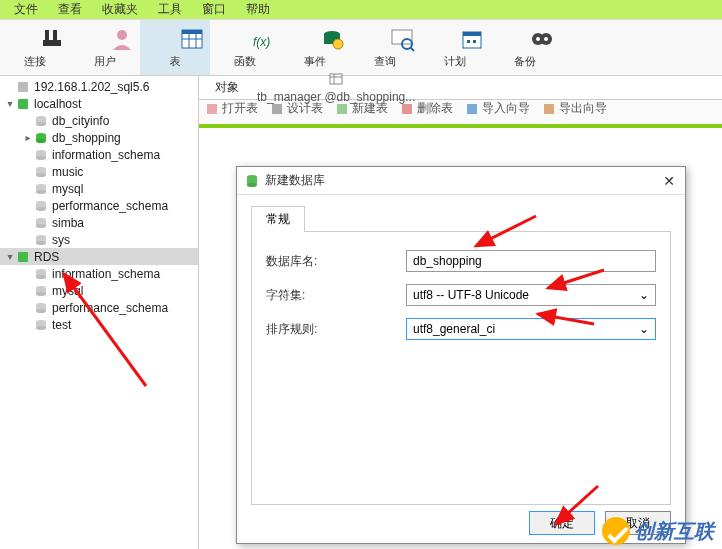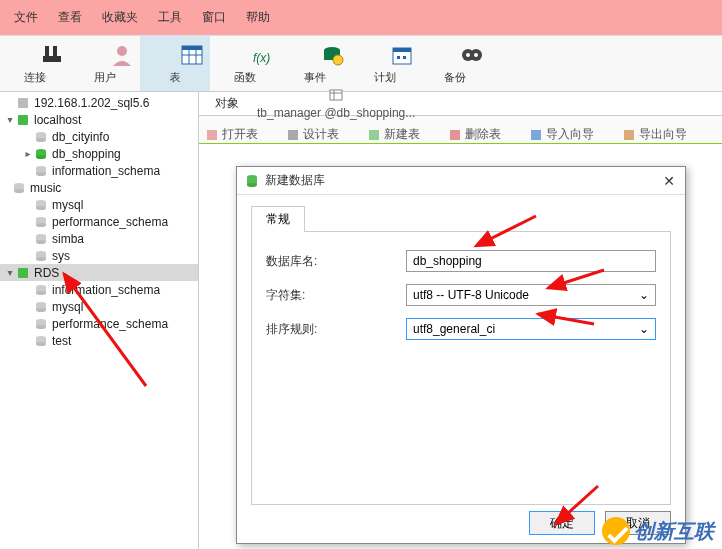--- a/index.html
+++ b/index.html
@@ -1,19 +1,19 @@
 <!DOCTYPE html>
 <html><head>
 <meta charset="utf-8">
 <style>
 * { box-sizing: border-box; font-family: "Microsoft YaHei", Arial, sans-serif; font-size: 12px; }
 body { margin: 0; width: 722px; height: 549px; background: #fff; overflow: hidden; position: relative; }
 
 
-.menubar { display: flex; background: #fca5a5; height: 36px; align-items: center; padding: 0 4px; border-bottom: 1px solid #ddd; }
+.menubar { display: flex; background: #bef264; height: 20px; align-items: center; padding: 0 4px; border-bottom: 1px solid #ddd; }
 .menubar span { padding: 0 10px; color: #333; cursor: default; }
 
 
 .toolbar { display: flex; height: 56px; background: #f8f8f8; border-bottom: 1px solid #ccc; }
 .toolbtn { width: 70px; display: flex; flex-direction: column; align-items: center; justify-content: center; gap: 2px; cursor: pointer; }
 .toolbtn.active { background: #d8e8f0; }
 .toolbtn .ticon { width: 26px; height: 26px; display: flex; justify-content: center; margin-left: 33px; }
 .toolbtn .tlabel { font-size: 11px; color: #333; }
 
 
@@ -22,21 +22,21 @@
 .tree-row { display: flex; align-items: center; height: 17px; padding-right: 4px; cursor: pointer; }
 .tree-row.sel { background: #d8d8d8; }
 .chev { width: 12px; text-align: center; color: #666; font-size: 10px; }
 .tree-icon { width: 14px; height: 14px; margin-right: 4px; }
 .tree-label { color: #222; white-space: nowrap; }
 
 .content { flex: 1; background: #fff; }
 .tabbar { height: 24px; display: flex; align-items: center; border-bottom: 1px solid #ccc; padding-left: 6px; gap: 8px; }
 .tab { padding: 2px 10px; color: #333; }
 .tab2 { display: flex; align-items: center; gap: 4px; color: #555; flex-direction: column; }
-.subbar { height: 28px; display: flex; align-items: flex-end; padding-left: 6px; gap: 28px; border-bottom: 1px solid #84cc16; background: #fafafa; }
+.subbar { height: 28px; display: flex; align-items: flex-start; padding-left: 6px; gap: 12px; border-bottom: 4px solid #84cc16; background: #fafafa; }
 .subbtn { display: flex; align-items: center; gap: 3px; color: #555; cursor: pointer; }
 .subbtn .si { width: 14px; height: 14px; }
 
 
 .dialog { position: absolute; left: 236px; top: 166px; width: 450px; height: 378px; background: #fff; border: 1px solid #888; box-shadow: 2px 2px 8px rgba(0,0,0,0.3); }
 .dlg-title { height: 28px; background: #fff; display: flex; align-items: center; padding: 0 8px; border-bottom: 1px solid #ddd; }
 .dlg-title .dicon { width: 14px; height: 14px; margin-right: 6px; }
 .dlg-title .dtxt { flex: 1; color: #333; }
 .dlg-close { width: 16px; height: 16px; cursor: pointer; color: #333; font-size: 14px; text-align: center; }
 .dlg-body { padding: 10px 14px 0 14px; height: calc(100% - 28px - 40px); }
@@ -121,20 +121,30 @@
           <ellipse cx="13" cy="8" rx="8" ry="3" fill="#174"></ellipse>
           <rect x="5" y="8" width="16" height="10" fill="#174"></rect>
           <circle cx="19" cy="18" r="5" fill="#fc3" stroke="#a80"></circle>
         </svg>
       </div>
       <div class="tlabel">事件</div>
     </div>
     <div class="toolbtn">
       <div class="ticon">
         <svg width="26" height="26">
+          <rect x="3" y="4" width="20" height="14" fill="#fff" stroke="#888"></rect>
+          <circle cx="18" cy="18" r="5" fill="none" stroke="#26a" stroke-width="2"></circle>
+          <line x1="21" y1="21" x2="25" y2="25" stroke="#26a" stroke-width="2"></line>
+        </svg>
+      </div>
+      <div class="tlabel">查询</div>
+    </div>
+    <div class="toolbtn">
+      <div class="ticon">
+        <svg width="26" height="26">
           <rect x="4" y="6" width="18" height="16" fill="#fff" stroke="#26a"></rect>
           <rect x="4" y="6" width="18" height="4" fill="#26a"></rect>
           <rect x="8" y="14" width="3" height="3" fill="#26a"></rect>
           <rect x="14" y="14" width="3" height="3" fill="#26a"></rect>
         </svg>
       </div>
       <div class="tlabel">计划</div>
     </div>
     <div class="toolbtn">
       <div class="ticon">
@@ -195,21 +205,21 @@
         <span class="chev"></span>
         <span class="tree-icon">
           <svg width="14" height="14">
             <ellipse cx="7" cy="4" rx="5" ry="2" fill="#ccc"></ellipse>
             <rect x="2" y="4" width="10" height="6" fill="#ccc"></rect>
             <ellipse cx="7" cy="10" rx="5" ry="2" fill="#bbb"></ellipse>
           </svg>
         </span>
         <span class="tree-label">information_schema</span>
       </div>
-      <div class="tree-row" style="">
+      <div class="tree-row" style="padding-left: 22px;">
         <span class="chev"></span>
         <span class="tree-icon">
           <svg width="14" height="14">
             <ellipse cx="7" cy="4" rx="5" ry="2" fill="#ccc"></ellipse>
             <rect x="2" y="4" width="10" height="6" fill="#ccc"></rect>
             <ellipse cx="7" cy="10" rx="5" ry="2" fill="#bbb"></ellipse>
           </svg>
         </span>
         <span class="tree-label">music</span>
       </div>

